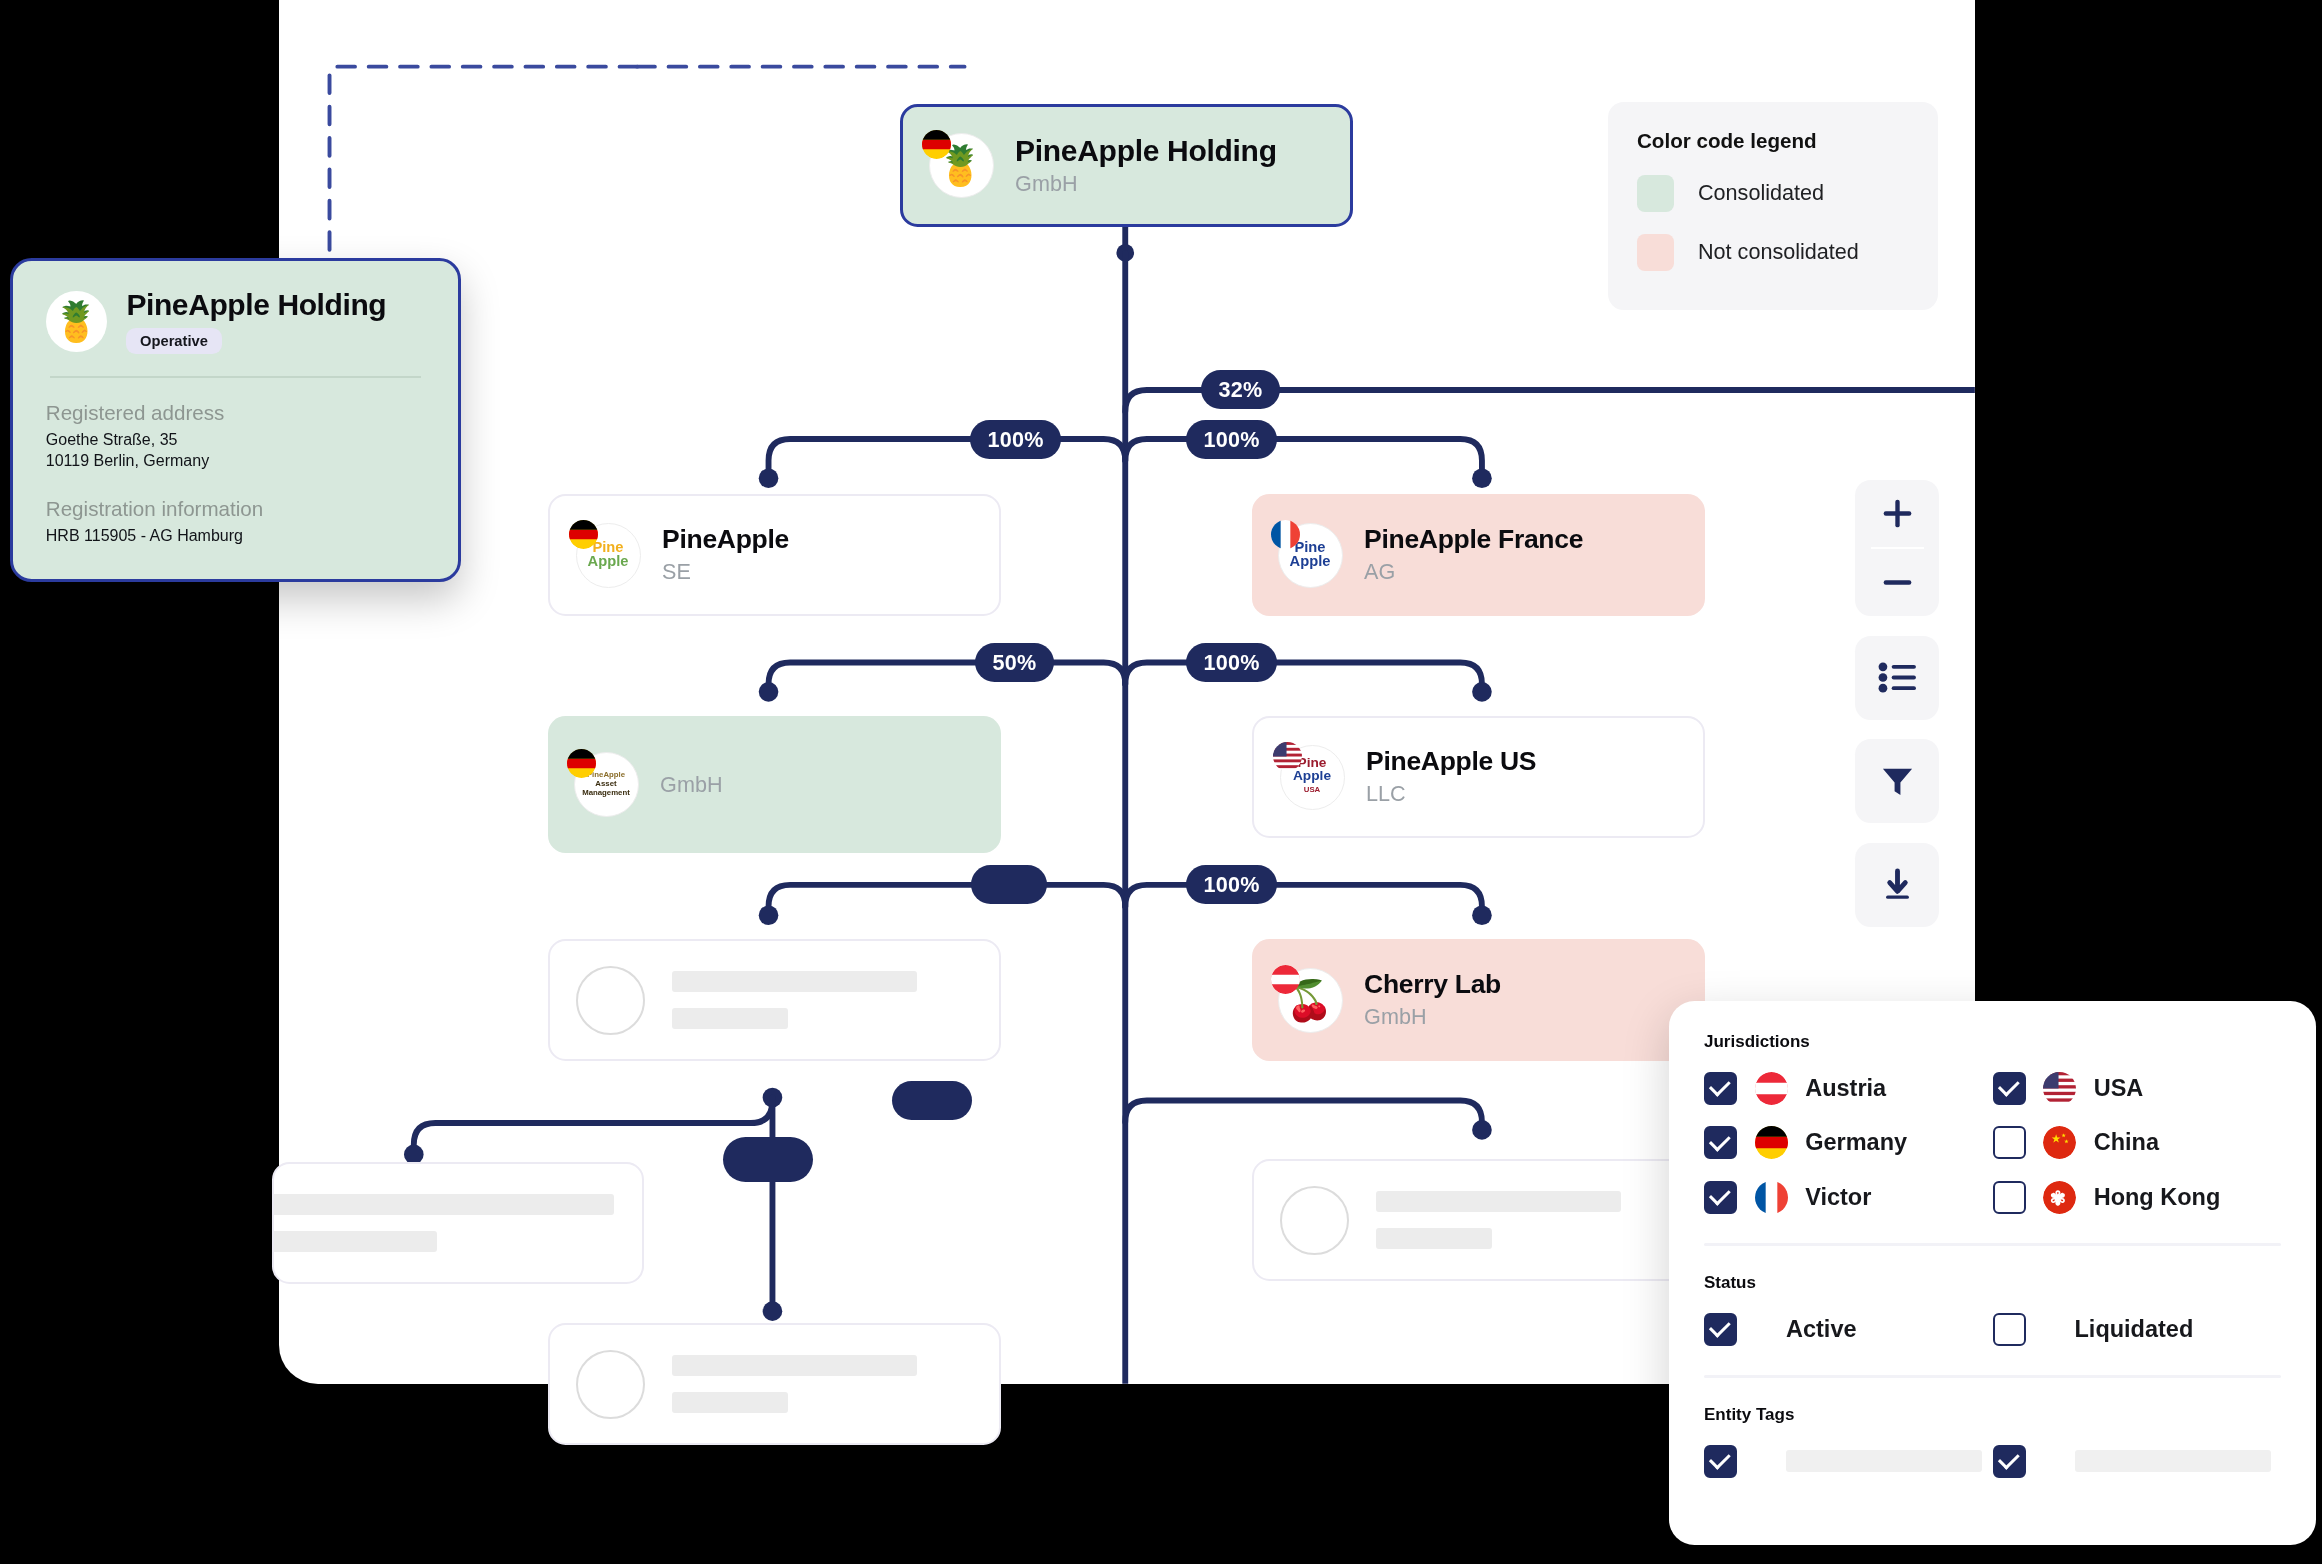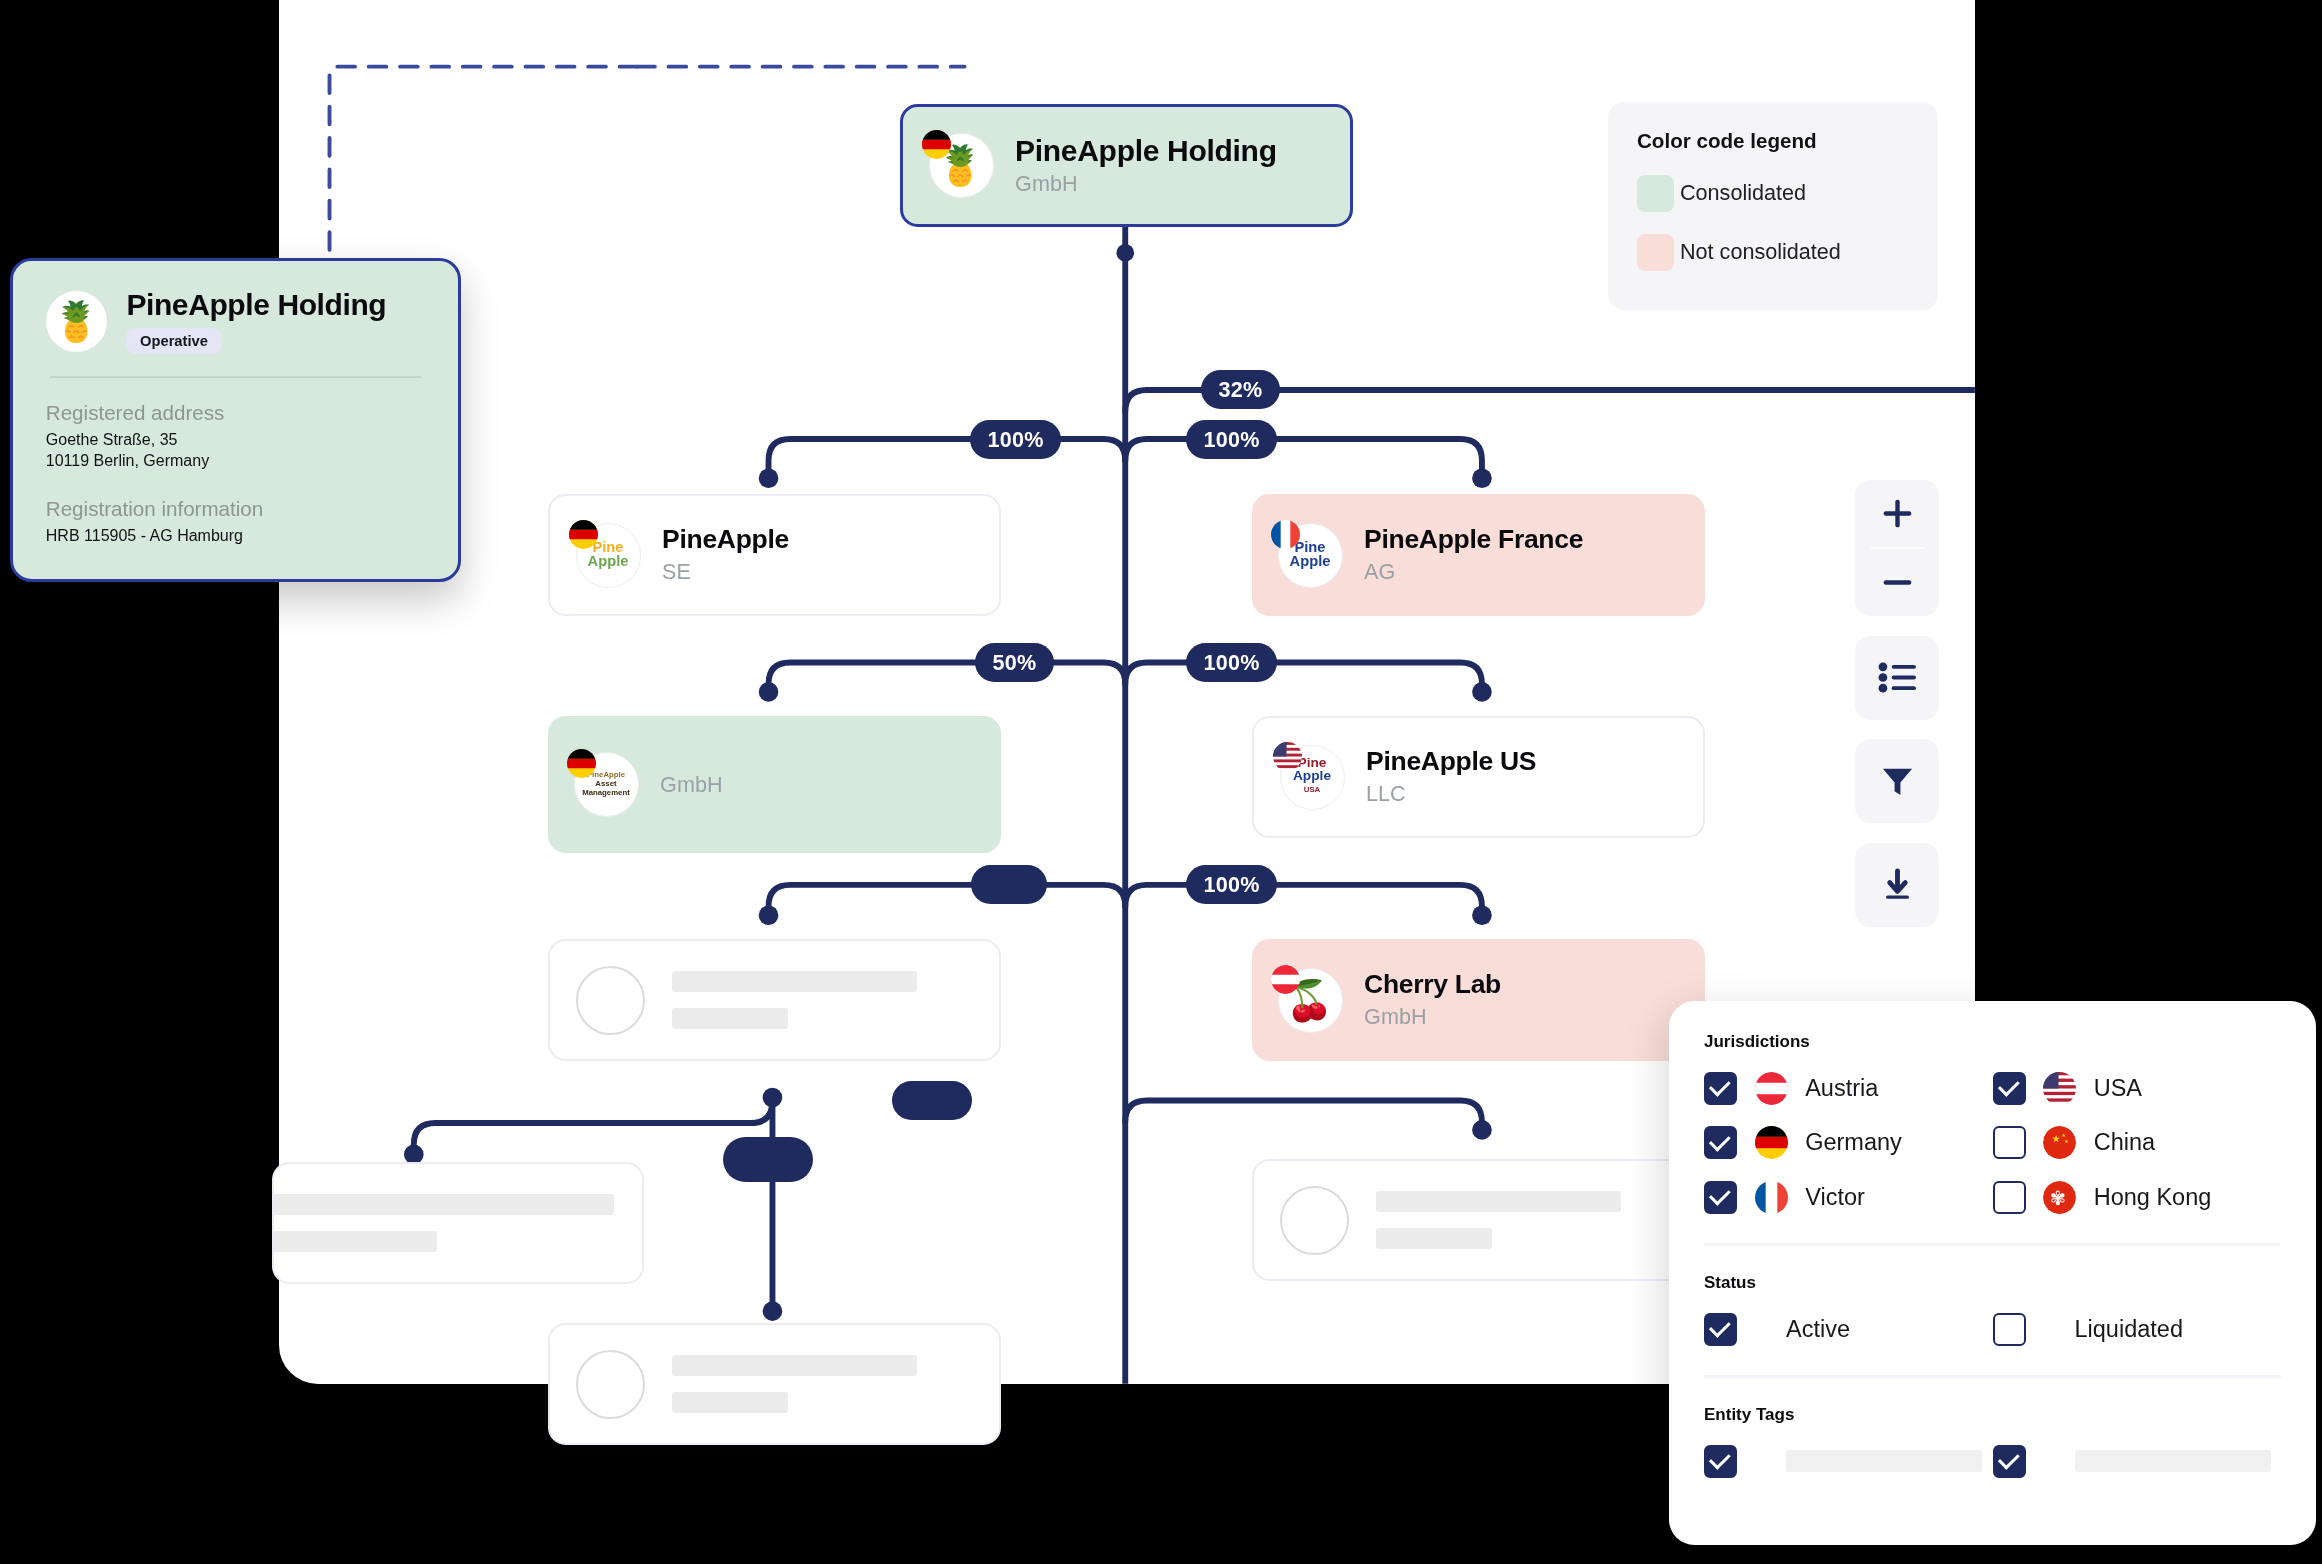--- a/index.html
+++ b/index.html
@@ -91,21 +91,21 @@
   
   .legend {
     position: absolute;
     left: 1608px; top: 102px;
     width: 330px; height: 208px;
     background: #f5f5f7;
     border-radius: 15.7px;
     padding: 27.4px 29px;
   }
   .legend-title { font-size: 20.6px; font-weight: 700; color: #111; }
-  .legend-row { display: flex; align-items: center; gap: 6px; margin-top: 21.6px; }
+  .legend-row { display: flex; align-items: center; gap: 24px; margin-top: 21.6px; }
   .legend-swatch { width: 37px; height: 37px; border-radius: 7.8px; }
   .legend-label { font-size: 21.6px; color: #202124; }
 
   
   .toolbar { position: absolute; left: 1855px; top: 480px; width: 84px; }
   .tb-group {
     background: #f5f5f7; border-radius: 15.7px; width: 84px;
     display: flex; flex-direction: column; align-items: center;
     margin-bottom: 19.6px;
   }
@@ -154,21 +154,21 @@
     position: absolute;
     left: 1669px; top: 1001px;
     width: 647px; height: 544px;
     background: #ffffff;
     border-radius: 25.5px;
     padding: 31px 35px;
     box-shadow: 0 15.7px 47px rgba(0,0,0,.18);
   }
   .fp-title { font-size: 17px; font-weight: 700; color: #0b0b0f; margin-bottom: 19.6px; }
   .fp-grid { display: grid; grid-template-columns: 1fr 1fr; row-gap: 21.6px; }
-  .fp-row { display: flex; align-items: center; gap: 17.6px; }
+  .fp-row { display: flex; align-items: center; gap: 17.6px; font-weight: bold; }
   .cb {
     width: 33px; height: 33px; border-radius: 5.9px; flex: 0 0 33px;
     border: 2.9px solid #1f2a5e; background: #fff;
     display: flex; align-items: center; justify-content: center;
     cursor: pointer;
   }
   .cb.checked { background: #1f2a5e; }
   .cb.checked::after {
     content: ""; width: 15.7px; height: 8.8px;
     border-left: 3.9px solid #fff; border-bottom: 3.9px solid #fff;

